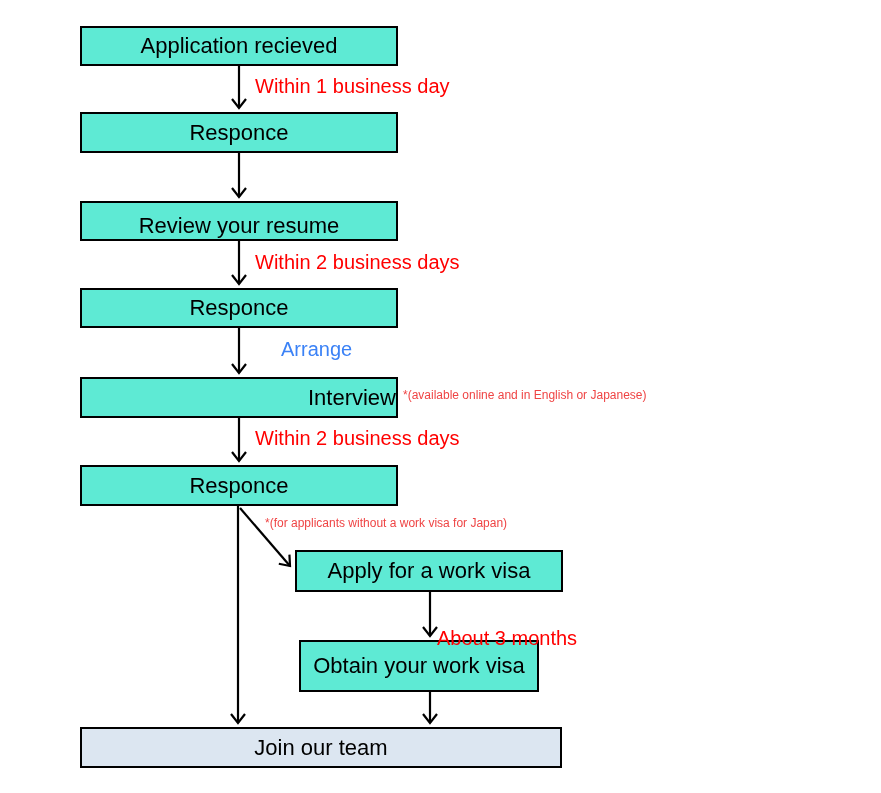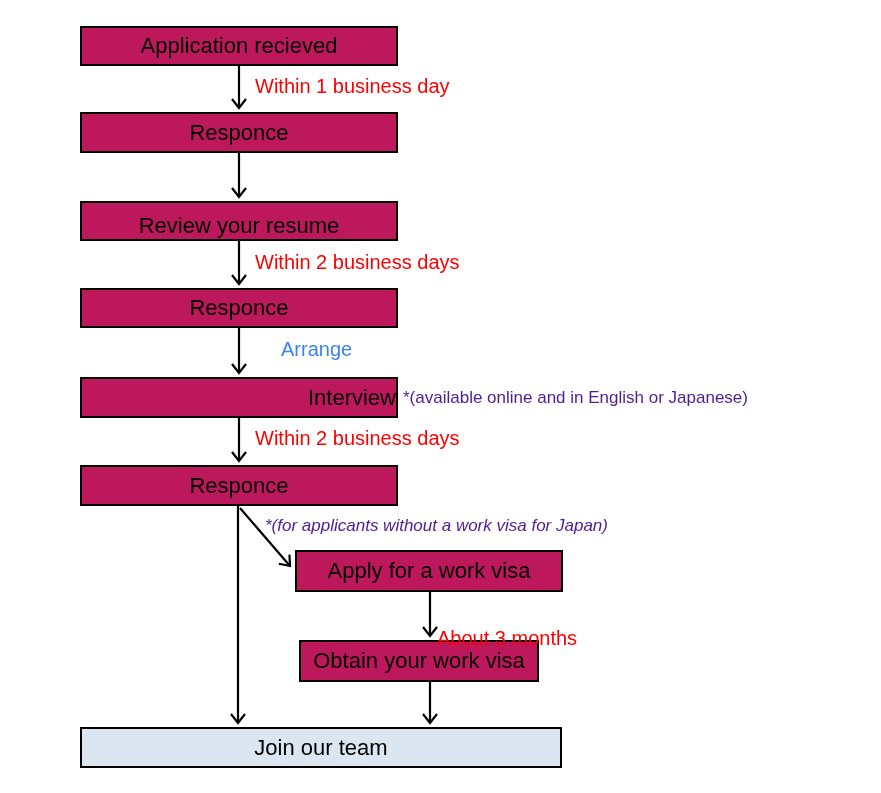--- a/index.html
+++ b/index.html
@@ -15,60 +15,60 @@
   }
 
   .arrow-layer {
     position: absolute;
     left: 0; top: 0;
     width: 881px; height: 793px;
   }
 
   .flow-box {
     position: absolute;
-    background: #be185d;
+    background: #5eead4;
     border: 2px solid #000000;
     display: flex;
     align-items: center;
     justify-content: center;
     font-size: 22px;
     color: #000000;
     white-space: nowrap;
   }
 
   .b1 { left: 80px;  top: 26px;  width: 318px; height: 40px; }
   .b2 { left: 80px;  top: 112px; width: 318px; height: 41px; }
   .b3 { left: 80px;  top: 201px; width: 318px; height: 40px; align-items: flex-end; }
   .b4 { left: 80px;  top: 288px; width: 318px; height: 40px; }
   .b5 { left: 80px;  top: 377px; width: 318px; height: 41px; justify-content: flex-end; }
   .b6 { left: 80px;  top: 465px; width: 318px; height: 41px; }
   .b7 { left: 295px; top: 550px; width: 268px; height: 42px; }
-  .b8 { left: 299px; top: 640px; width: 240px; height: 42px; }
+  .b8 { left: 299px; top: 640px; width: 240px; height: 52px; }
   .b9 { left: 80px;  top: 727px; width: 482px; height: 41px; }
 
   .edge-label {
     position: absolute;
     font-size: 20px;
     color: #ff0000;
     white-space: nowrap;
   }
   .l1 { left: 255px; top: 75px; }
   .l2 { left: 255px; top: 251px; }
   .l3 { left: 281px; top: 338px; }
   .l4 { left: 255px; top: 427px; }
   .l5 { left: 437px; top: 602px; margin-top: 25px; }
 
   .note {
     position: absolute;
-    font-size: 17px;
-    color: #4c1d95;
+    font-size: 12px;
+    color: #ef4444;
     white-space: nowrap;
   }
   .n1 { left: 403px; top: 388px; }
-  .n2 { left: 265px; top: 516px; font-style: italic; }
+  .n2 { left: 265px; top: 516px; }
 </style>
 </head>
 <body>
 
 <div class="canvas">
 
   <svg class="arrow-layer" width="881" height="793" viewBox="0 0 881 793" xmlns="http://www.w3.org/2000/svg">
     <defs>
       <marker id="vhead" markerUnits="userSpaceOnUse" markerWidth="22" markerHeight="22" viewBox="-11 -11 22 22" refX="0" refY="0" orient="auto">
         <path d="M -9 -7 L 0 0 L -9 7" fill="none" stroke="#000000" stroke-width="2.2"></path>

